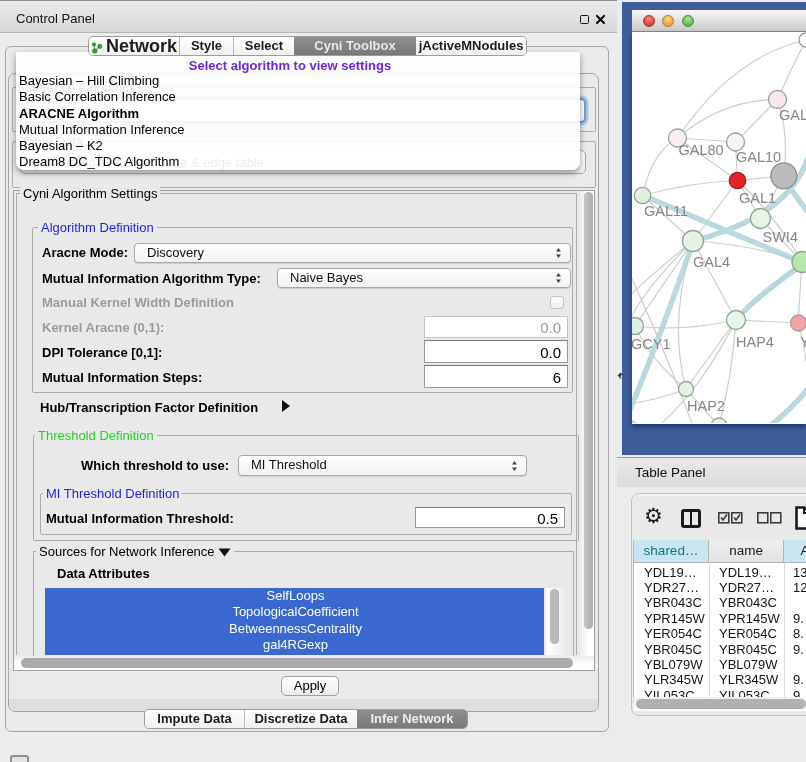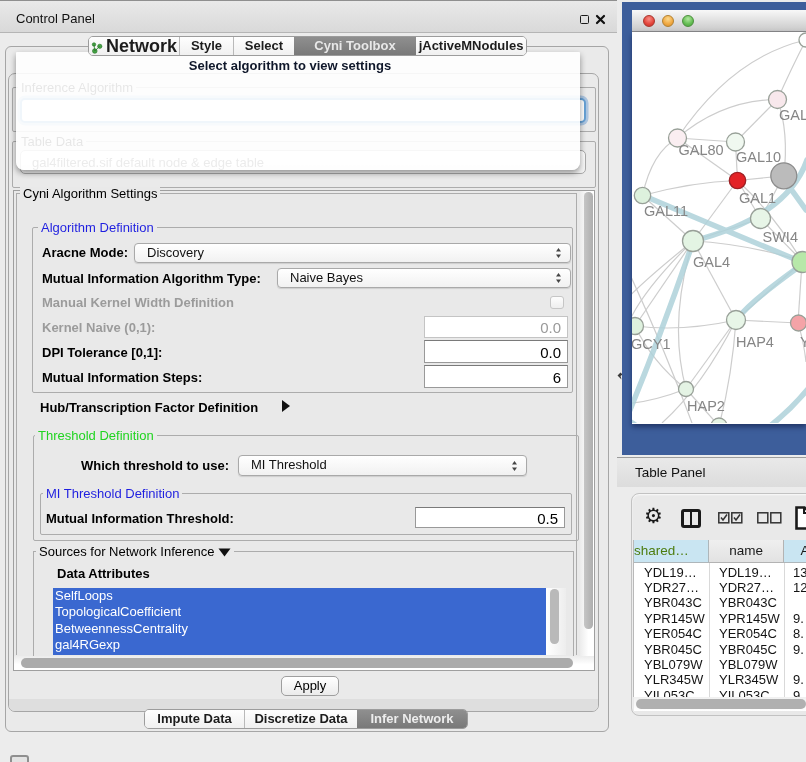--- a/index.html
+++ b/index.html
@@ -68,21 +68,21 @@
   <span class="ctext">Naive Bayes</span>
   <svg class="stepper" viewBox="0 0 7 11">
       <path d="M3.5 0.5 L6 4 L1 4 Z" fill="#444"></path>
       <path d="M3.5 10.5 L6 7 L1 7 Z" fill="#444"></path>
     </svg>
 </div>
 
 <div class="dlbl" style="left:42px;top:295px;">Manual Kernel Width Definition</div>
 <div class="abs" style="left:550px;top:296px;width:12px;height:11px;background:linear-gradient(#fdfdfd,#eeeeee);border:1px solid #c6c6c6;border-radius:3px;"></div>
 
-<div class="dlbl" style="left:42px;top:320px;">Kernel Naive (0,1):</div>
+<div class="dlbl" style="left:42px;top:320px;">Kernel Aracne (0,1):</div>
 <div class="field" style="left:424px;top:316px;width:144px;height:22px;border-color:#c4c4c4;box-sizing:border-box;">
     <span style="color:#9a9a9a;">0.0</span>
   </div>
 
 <div class="lbl" style="left:42px;top:345px;">DPI Tolerance [0,1]:</div>
 <div class="field" style="left:424px;top:340px;width:144px;height:23px;box-sizing:border-box;">
     <span>0.0</span>
   </div>
 
 <div class="lbl" style="left:42px;top:370px;">Mutual Information Steps:</div>
@@ -114,21 +114,21 @@
 <div class="field" style="left:415px;top:507px;width:150px;height:21px;box-sizing:border-box;">
     <span>0.5</span>
   </div>
 
 <div class="abs" style="left:33px;top:551px;width:541px;height:105px;border:1px solid #acacac;border-bottom:none;box-sizing:border-box;"></div>
 <div class="grouplbl" style="left:36px;top:545px;color:#000;">Sources for Network Inference <svg width="13" height="9" viewBox="0 0 13 9" style="vertical-align:-0.5px;">
       <path d="M0.5 0.5 L12.5 0.5 L6.5 8.5 Z" fill="#111"></path>
     </svg></div>
 <div class="lbl" style="left:37px;top:566px;padding-left:20px;">Data Attributes</div>
 
-<div class="abs" style="left:53px;top:587.5px;width:499px;height:67px;background:#3a68d0;overflow:hidden;">
+<div class="abs" style="left:45px;top:587.5px;width:499px;height:67px;background:#3a68d0;overflow:hidden;text-align:center;">
   <div style="color:#fff;font-size:13px;padding-left:2px;line-height:16.6px;">SelfLoops<br>TopologicalCoefficient<br>BetweennessCentrality<br>gal4RGexp</div>
 </div>
 <div class="abs" style="left:545.5px;top:587.5px;width:20px;height:67px;background:linear-gradient(to right,#ffffff,#ededed);"></div>
 <div class="abs" style="left:550px;top:588.5px;width:8.5px;height:55px;background:#b9b9b9;border-radius:4.2px;"></div>
 
 <div class="abs" style="left:281px;top:676px;width:58px;height:20px;background:linear-gradient(#ffffff,#ebebeb);border:1px solid #9e9e9e;border-radius:5px;box-sizing:border-box;text-align:center;font-size:13px;line-height:18px;color:#000;">Apply</div>
 
 <div class="abs" style="left:144px;top:709px;width:324px;height:20px;border:1px solid #9c9c9c;border-radius:5px;overflow:hidden;display:flex;box-sizing:border-box;">
   <div style="width:99px;background:linear-gradient(#fefefe,#f0f0f0);font-size:13px;font-weight:bold;color:#1c1c1c;text-align:center;line-height:18px;">Impute Data</div>
   <div style="width:113px;background:linear-gradient(#fefefe,#f0f0f0);border-left:1px solid #b9b9b9;font-size:13px;font-weight:bold;color:#1c1c1c;text-align:center;line-height:18px;box-sizing:border-box;">Discretize Data</div>
@@ -146,21 +146,29 @@
   <div style="width:61px;background:linear-gradient(#fefefe,#f0f0f0);border-left:1px solid #b9b9b9;font-size:13px;font-weight:bold;color:#1c1c1c;text-align:center;line-height:18px;box-sizing:border-box;">Select</div>
   <div style="width:122px;background:linear-gradient(#8f8f8f,#797979);font-size:13px;font-weight:bold;color:#e8e8e8;text-align:center;line-height:18px;">Cyni Toolbox</div>
   <div style="flex:1;background:linear-gradient(#fefefe,#f0f0f0);font-size:13px;font-weight:bold;color:#1c1c1c;text-align:center;line-height:18px;">jActiveMNodules</div>
 </div>
 
 <div class="grouplbl" style="left:18px;top:81px;color:#000;background:#eaeaea;">Inference Algorithm</div>
 <div class="grouplbl" style="left:18px;top:135px;color:#000;background:#eaeaea;">Table Data</div>
 <div class="abs" style="left:32px;top:155px;font-size:13px;color:#333;">gal4filtered.sif default node &amp; edge table</div>
 
 <div class="abs" style="left:16px;top:52px;width:564px;height:118px;background:rgba(255,255,255,0.9);border-radius:1px 1px 8px 8px;box-shadow:0 3px 6px rgba(0,0,0,0.4);">
-  <div style="text-align:center;font-size:13px;font-weight:bold;color:#0f172a;padding-top:6px;padding-right:16px;">Select algorithm to view settings</div>
+  <div style="text-align:center;font-size:13px;font-weight:bold;color:#6d28d9;padding-top:6px;padding-right:16px;">Select algorithm to view settings</div>
+  <div style="font-size:13px;color:#000;padding-left:3px;line-height:16.3px;padding-top:0px;">
+    Bayesian – Hill Climbing<br>
+    Basic Correlation Inference<br>
+    <span class="bold">ARACNE Algorithm</span><br>
+    Mutual Information Inference<br>
+    Bayesian – K2<br>
+    Dream8 DC_TDC Algorithm
+  </div>
 </div>
 
 <div class="abs" style="left:10px;top:755px;width:15px;height:12px;border:2px solid #8f8f8f;border-radius:3px;background:#e3e3e3;"></div>
 
 <svg class="abs" style="left:617px;top:372px;" width="6" height="8" viewBox="0 0 6 8">
     <path d="M0.5 3.5 L3.5 0.5 L5.5 2.5 L3.5 4 L4.5 7.5 Z" fill="#3a3a3a"></path>
   </svg>
 
 <div class="abs" style="left:622px;top:2px;width:184px;height:453px;background:#3d5e9b;"></div>
 <div class="abs" style="left:632px;top:10px;width:174px;height:22px;background:linear-gradient(#f8f8f8,#c9c9c9);border-bottom:1px solid #8a8a8a;box-sizing:border-box;"></div>
@@ -274,21 +282,21 @@
     <rect x="0.8" y="0.8" width="10" height="10" fill="none" stroke="#333" stroke-width="1.5"></rect>
     <rect x="13.8" y="0.8" width="10" height="10" fill="none" stroke="#333" stroke-width="1.5"></rect>
   </svg>
 <svg class="abs" style="left:795px;top:506px;" width="16" height="24" viewBox="0 0 16 24">
     <path d="M1.5 1.5 L9.5 1.5 L14.5 6.5 L14.5 22.5 L1.5 22.5 Z" fill="#fff" stroke="#1a1a1a" stroke-width="2.6"></path>
     <path d="M9 1.5 L9 7 L15 7" fill="none" stroke="#1a1a1a" stroke-width="2"></path>
   </svg>
 
 <div class="abs" style="left:633px;top:540px;width:173px;height:157px;background:#fff;overflow:hidden;border-left:1px solid #b9b9b9;box-sizing:border-box;">
 
-  <div style="position:absolute;left:0;top:0;width:75px;height:22.5px;background:#c9e5f2;border-right:1px solid #aeb6ba;border-bottom:1px solid #aeb6ba;box-sizing:border-box;text-align:left;font-size:13.5px;line-height:21px;color:#4d7c0f;">shared…</div>
+  <div style="position:absolute;left:0;top:0;width:75px;height:22.5px;background:#c9e5f2;border-right:1px solid #aeb6ba;border-bottom:1px solid #aeb6ba;box-sizing:border-box;text-align:center;font-size:13.5px;line-height:21px;color:#0f766e;">shared…</div>
   <div style="position:absolute;left:75px;top:0;width:75.4px;height:22.5px;background:linear-gradient(#efefef,#e2e2e2);border-right:1px solid #b3b3b3;border-bottom:1px solid #b3b3b3;box-sizing:border-box;text-align:center;font-size:13.5px;line-height:21px;color:#1a1a1a;">name</div>
   <div style="position:absolute;left:150.4px;top:0;width:22px;height:22.5px;background:#c9e5f2;border-bottom:1px solid #aeb6ba;box-sizing:border-box;font-size:13.5px;line-height:21px;color:#1a1a1a;">
       <span style="position:absolute;left:16px;">A</span>
     </div>
 
   <div style="position:absolute;left:0;top:24.5px;font-size:13px;color:#141414;line-height:15.4px;">
     <div style="position:absolute;left:10px;width:65px;">YDL19…<br>YDR27…<br>YBR043C<br>YPR145W<br>YER054C<br>YBR045C<br>YBL079W<br>YLR345W<br>YIL053C</div>
     <div style="position:absolute;left:85px;width:65px;">YDL19…<br>YDR27…<br>YBR043C<br>YPR145W<br>YER054C<br>YBR045C<br>YBL079W<br>YLR345W<br>YIL053C</div>
     <div style="position:absolute;left:159px;width:20px;">13<br>12<br><br>9.<br>8.<br>9.<br><br>9.<br>9.</div>
   </div>

